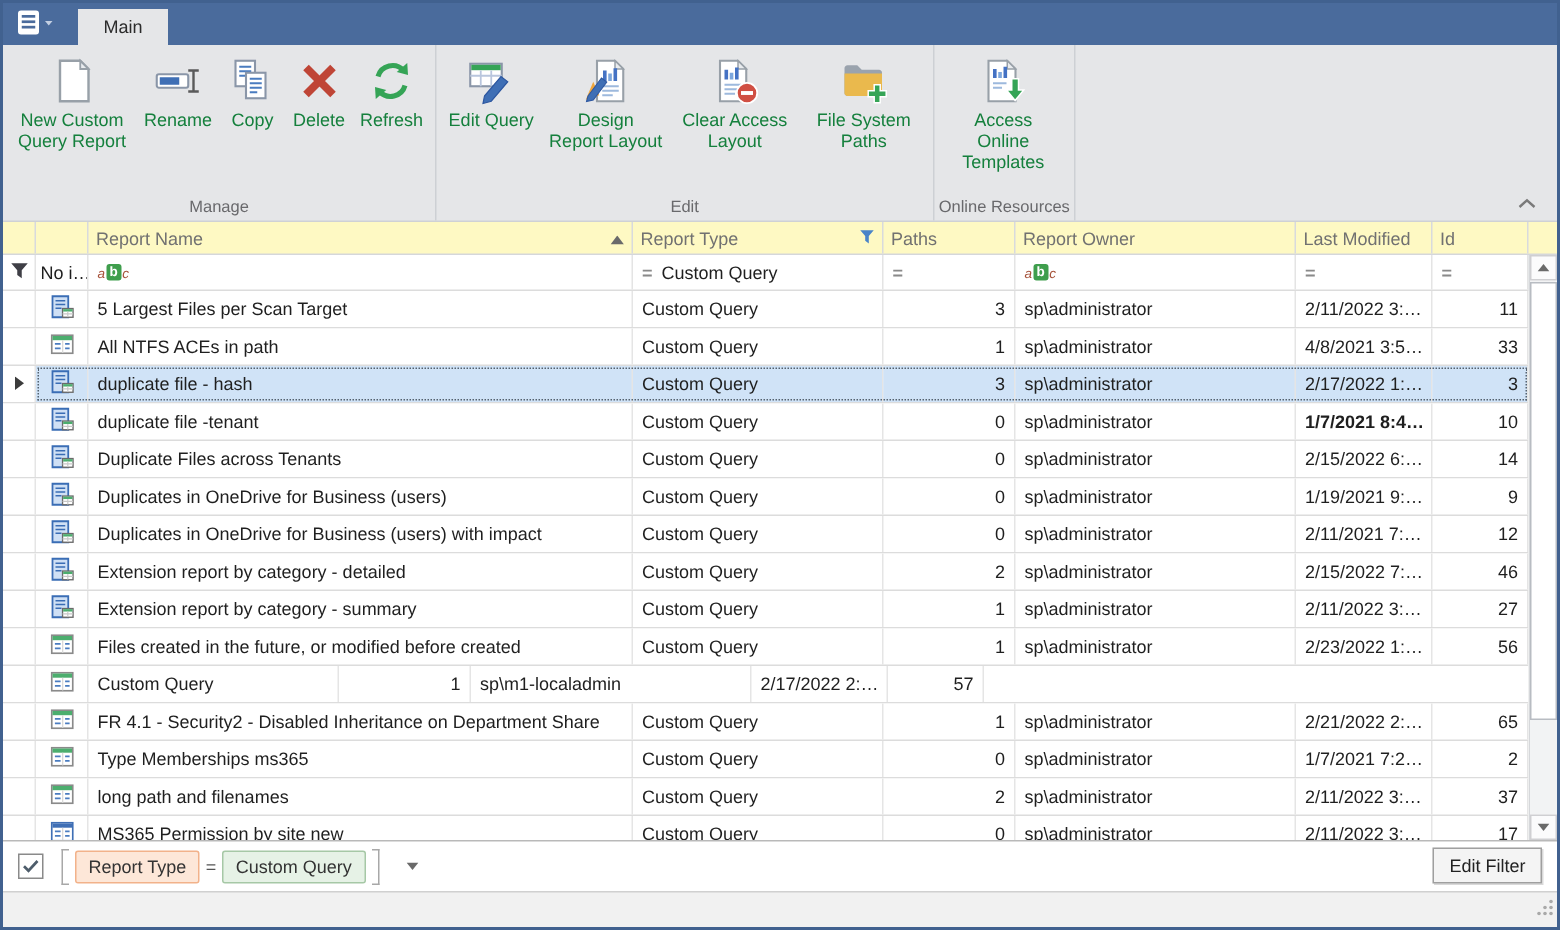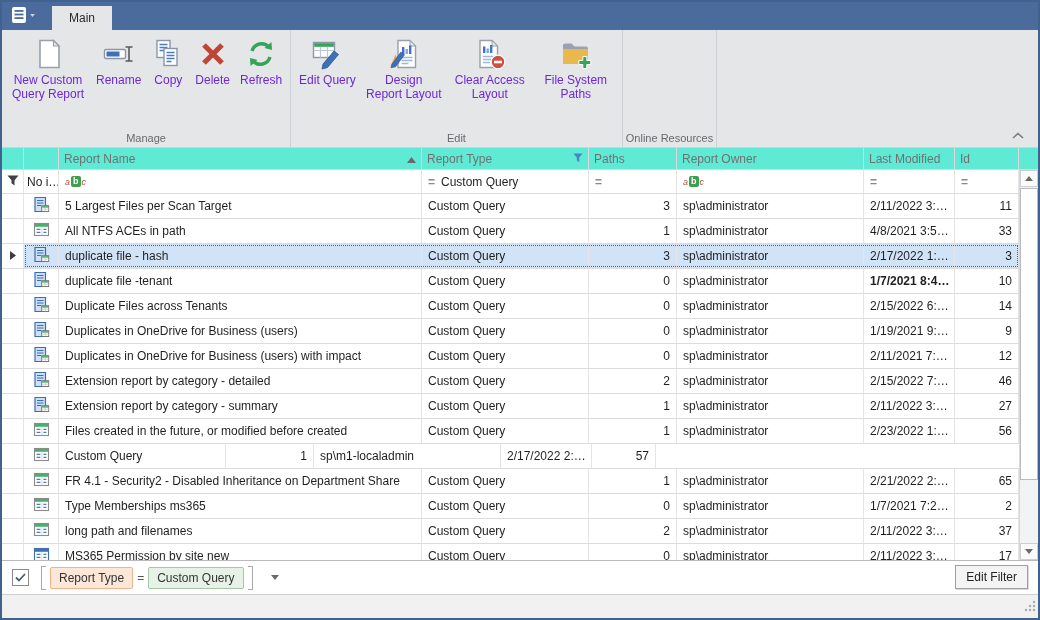--- a/index.html
+++ b/index.html
@@ -8,26 +8,26 @@
   .tabbar{height:28px;background:#4a6b9c;display:flex;align-items:flex-end;flex:none;}
   .app-menu{height:24px;display:flex;align-items:center;padding:0 6px 0 9px;cursor:default;margin-bottom:1px;}
   .tab{height:24px;background:#e5e6e8;color:#2b2b2b;font-size:12px;display:flex;align-items:center;padding:0 17px;margin-left:8px;}
   
   .ribbon{height:118px;background:#e5e6e8;border-bottom:1px solid #cfd1d5;flex:none;position:relative;box-sizing:border-box;display:flex;}
   .ribbon-groups{display:flex;height:100%;}
   .ribbon-group{display:flex;flex-direction:column;border-right:1px solid #cdd0d4;padding:0 3px;}
   .ribbon-buttons{display:flex;flex:1;align-items:flex-start;padding-top:6px;}
   .ribbon-btn{display:flex;flex-direction:column;align-items:center;width:auto;min-width:44px;max-width:86px;padding:2px 5px;background:transparent;border:none;font-family:inherit;cursor:default;}
   .ribbon-btn .ricon{width:32px;height:32px;flex:none;margin-bottom:3px;}
-  .ribbon-btn .rlabel{font-size:12px;line-height:14px;color:#6d28d9;text-align:center;white-space:normal;}
+  .ribbon-btn .rlabel{font-size:12px;line-height:14px;color:#15803d;text-align:center;white-space:normal;}
   .ribbon-group-label{height:18px;font-size:11px;color:#69696c;text-align:center;line-height:18px;flex:none;}
   .ribbon-collapse{position:absolute;right:12px;bottom:6px;width:16px;height:12px;display:flex;align-items:center;justify-content:center;}
   
   .grid{flex:none;display:flex;flex-direction:column;background:#fff;}
-  .grid-header{height:22px;display:flex;background:#5eead4;border-bottom:1px solid #d5d7da;box-sizing:border-box;}
+  .grid-header{height:22px;display:flex;background:#fef9c3;border-bottom:1px solid #d5d7da;box-sizing:border-box;}
   .hcell{box-sizing:border-box;border-right:1px solid #d8dadd;display:flex;align-items:center;padding:0 5px;font-size:12px;color:#717171;overflow:hidden;white-space:nowrap;}
   .hcell .hlabel{flex:1;overflow:hidden;text-overflow:ellipsis;}
   .grid-scroll-wrap{display:flex;height:390px;}
   .grid-left{flex:1;display:flex;flex-direction:column;overflow:hidden;}
   .filter-row{height:24px;display:flex;background:#fff;border-bottom:1px solid #dcdcdc;box-sizing:border-box;flex:none;}
   .fcell{box-sizing:border-box;border-right:1px solid #e4e4e4;display:flex;align-items:center;padding:0 6px;font-size:12px;color:#1f1f1f;overflow:hidden;white-space:nowrap;}
   .fop{color:#8a8a8a;font-weight:bold;margin-right:6px;}
   .abc{display:inline-flex;align-items:center;font-size:9px;color:#a6523a;font-style:italic;}
   .abc .abc-b{font-style:normal;color:#fff;background:#3f9e4d;border-radius:2px;font-size:9px;font-weight:bold;padding:0 2px;margin:0 1px;line-height:11px;}
   .grid-body{height:366px;overflow:hidden;position:relative;background:#fff;}
@@ -168,20 +168,32 @@
                   <path d="M3 11h25v13c0 1.1-.9 2-2 2H5c-1.1 0-2-.9-2-2z" fill="#eab94d"></path>
                   <path d="M22.8 18.5h4v4h4v4h-4v4h-4v-4h-4v-4h4z" fill="#35a456" stroke="#fff" stroke-width="1"></path>
                 </svg></span>
               <span class="rlabel">File System Paths</span>
             </button>
           </div>
           <div class="ribbon-group-label">Edit</div>
         </div>
         <div class="ribbon-group">
           <div class="ribbon-buttons">
+            <button class="ribbon-btn">
+              <span class="ricon"><svg width="32" height="32" viewBox="0 0 32 32">
+                  <path d="M6 2.5h12.5L24 8v21.5H6z" fill="#fff" stroke="#98a0a8" stroke-width="1.4"></path>
+                  <path d="M18.5 2.5L24 8h-5.5z" fill="#e9ecef" stroke="#98a0a8" stroke-width="1"></path>
+                  <rect x="9" y="8" width="2.4" height="6" fill="#4472c4"></rect>
+                  <rect x="12.5" y="10" width="2.4" height="4" fill="#7da7dd"></rect>
+                  <rect x="16" y="6.5" width="2.4" height="7.5" fill="#4472c4"></rect>
+                  <path d="M9 17.5h9M9 20.5h6" stroke="#9db9dd" stroke-width="1.4"></path>
+                  <path d="M21.5 14.5h4.5v7.5h3.5l-5.75 7-5.75-7h3.5z" fill="#35a456" stroke="#fff" stroke-width="1"></path>
+                </svg></span>
+              <span class="rlabel">Access Online Templates</span>
+            </button>
           </div>
           <div class="ribbon-group-label">Online Resources</div>
         </div>
       </div>
     <div class="ribbon-collapse" id="ribbon-collapse">
         <svg width="12" height="7" viewBox="0 0 12 7">
           <path d="M1 6l5-4.5L11 6" fill="none" stroke="#7a7a7a" stroke-width="1.6"></path>
         </svg>
       </div>
   </div>

